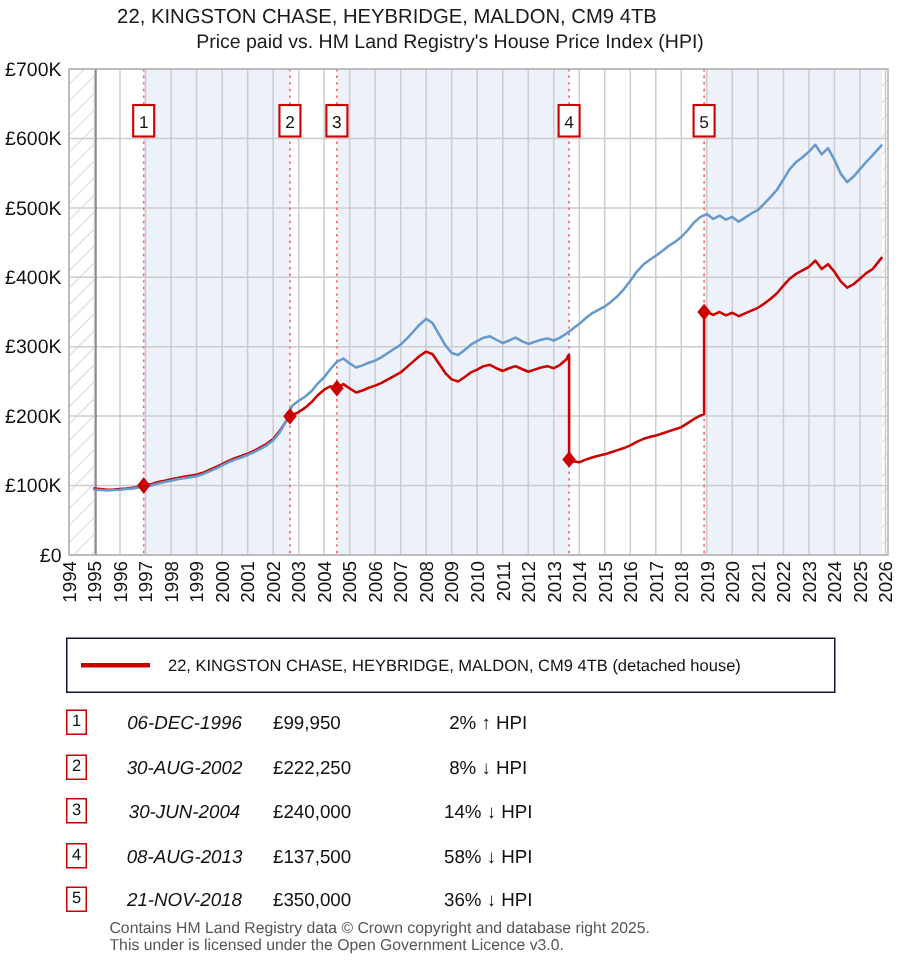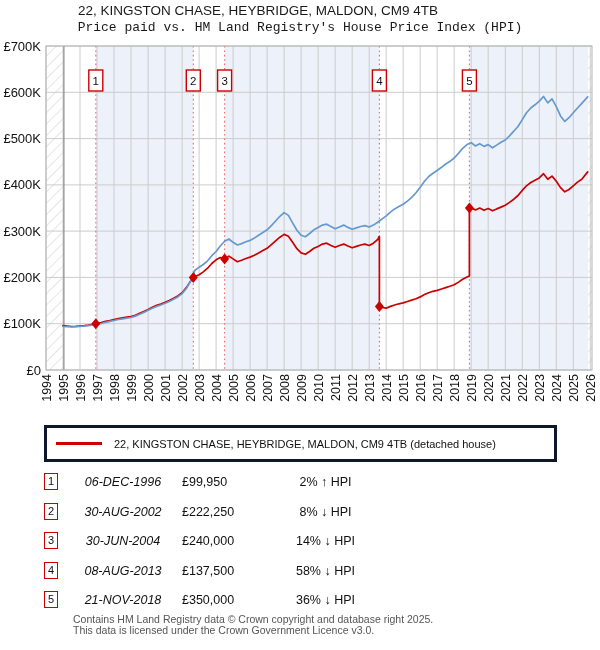--- a/index.html
+++ b/index.html
@@ -4,24 +4,24 @@
 <style>
   html,body{margin:0;padding:0;}
   body{
     width:600px;height:650px;position:relative;background:#ffffff;
     font-family:"Liberation Sans","DejaVu Sans",sans-serif;color:#111;
     overflow:hidden;
   }
   .title{position:absolute;top:3px;left:0;width:516px;text-align:center;
          font-size:13.5px;color:#1a1a1a;white-space:nowrap;}
   .subtitle{position:absolute;top:20px;left:0;width:600px;text-align:center;
-         font-size:13px;color:#1a1a1a;white-space:nowrap;font-family:Liberation Mono, monospace;}
+         font-size:13px;color:#1a1a1a;white-space:nowrap;}
   #chart-svg{position:absolute;top:0;left:0;}
   .legend{position:absolute;left:44px;top:425px;width:513px;height:37px;
-          box-sizing:border-box;border:3px solid #0f172a;background:#fff;
+          box-sizing:border-box;border:1px solid #0f172a;background:#fff;
           display:flex;flex-direction:column;justify-content:center;}
   .legend-row{display:flex;align-items:center;height:17px;}
   .legend-swatch{width:46px;height:3px;margin:0 12px 0 9px;flex:none;}
   .legend-label{font-size:11px;color:#111;white-space:nowrap;}
   .trow{position:absolute;left:44px;width:340px;height:18px;font-size:12.5px;}
   .trow .numbox{position:absolute;left:0;top:0;width:12px;height:15px;
           border:1.5px solid #cc0000;background:#fff;font-size:11px;
           text-align:center;line-height:15px;color:#111;}
   .trow .date{position:absolute;left:31px;top:0;width:96px;text-align:center;line-height:18px;font-style:italic;}
   .trow .price{position:absolute;left:138px;top:0;width:86px;text-align:left;line-height:18px;}
@@ -188,14 +188,14 @@
 </div>
 <div class="trow r5">
   <div class="numbox">5</div>
   <div class="date">21-NOV-2018</div>
   <div class="price">£350,000</div>
   <div class="pct">36% ↓ HPI</div>
 </div>
 
 <div class="footer">
   <div>Contains HM Land Registry data © Crown copyright and database right 2025.</div>
-  <div>This data is licensed under the Crown Government Licence v3.0.</div>
+  <div>This under is licensed under the Open Government Licence v3.0.</div>
 </div>
 
 </body></html>

